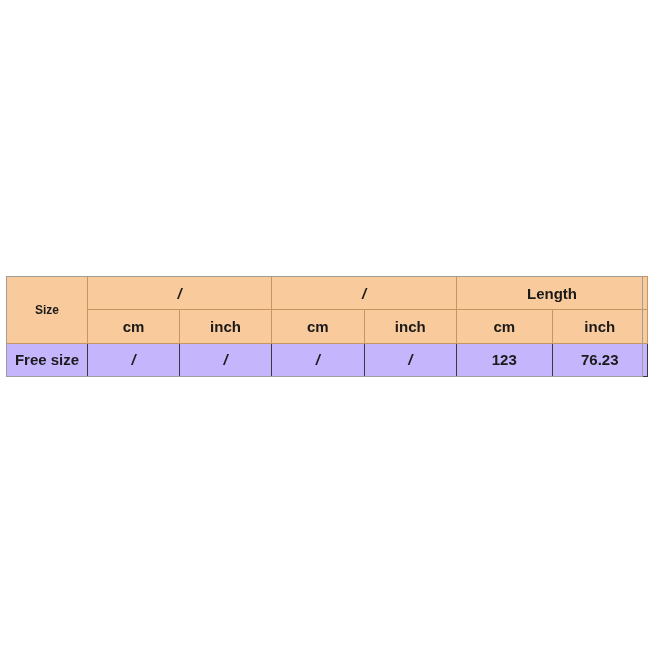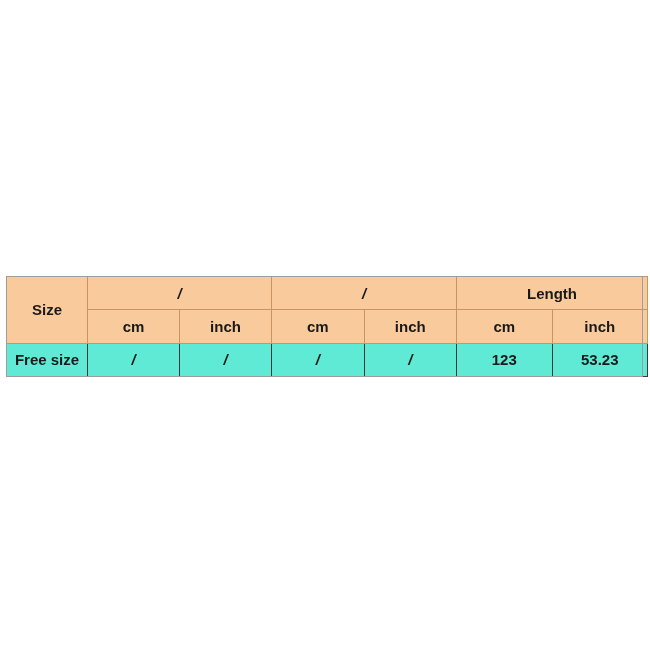--- a/index.html
+++ b/index.html
@@ -40,26 +40,26 @@
     white-space: nowrap;
   }
 
   
   .hcell {
     background: #f9cb9c;
     border: 1px solid #c8945f;
     font-size: 15px;
   }
   .hcell-size {
-    font-size: 15px;
+    font-size: 12px;
   }
 
   
   .dcell {
-    background: #5eead4;
+    background: #c4b5fd;
     border: 1px solid #3a3a3a;
     font-size: 15px;
   }
 
   
   #size-chart-wrap::after {
     content: "";
     position: absolute;
     left: 0; top: 0;
     width: 637px; height: 101px;
@@ -93,17 +93,17 @@
         <td class="hcell" style="width:85px">cm</td>
         <td class="hcell" style="width:105px">inch</td>
       </tr>
       <tr>
         <td class="dcell">Free size</td>
         <td class="dcell slash">/</td>
         <td class="dcell slash">/</td>
         <td class="dcell slash">/</td>
         <td class="dcell slash">/</td>
         <td class="dcell">123</td>
-        <td class="dcell">53.23</td>
+        <td class="dcell">76.23</td>
       </tr>
     </tbody>
   </table>
 </div>
 
 </body></html>

